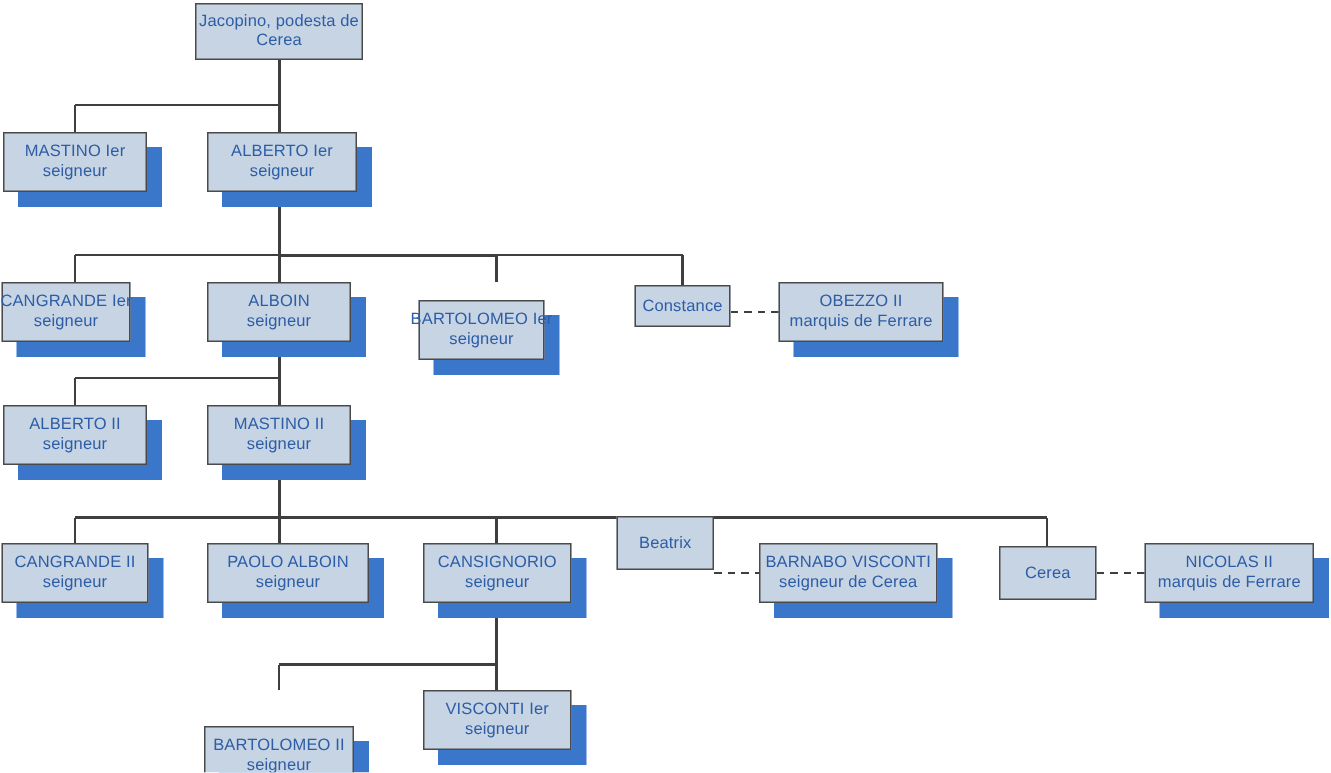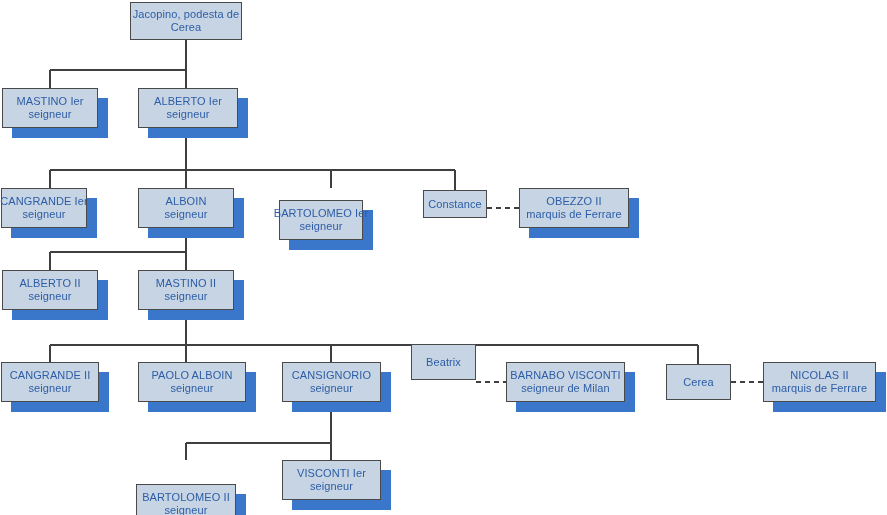--- a/index.html
+++ b/index.html
@@ -204,21 +204,21 @@
       </div>
       <div class="node noshadow" style="left: 411px; top: 344px; width: 65px; height: 36px;">
         <div class="boxface">
           <span class="l1">Beatrix</span>
         </div>
       </div>
       <div class="node" style="left: 506px; top: 362px; width: 119px; height: 40px;">
         <div class="shadow"></div>
         <div class="boxface">
           <span class="l1">BARNABO VISCONTI</span>
-          <span class="l2">seigneur de Milan</span>
+          <span class="l2">seigneur de Cerea</span>
         </div>
       </div>
       <div class="node noshadow" style="left: 666px; top: 364px; width: 65px; height: 36px;">
         <div class="boxface">
           <span class="l1">Cerea</span>
         </div>
       </div>
       <div class="node" style="left: 763px; top: 362px; width: 113px; height: 40px;">
         <div class="shadow"></div>
         <div class="boxface">

